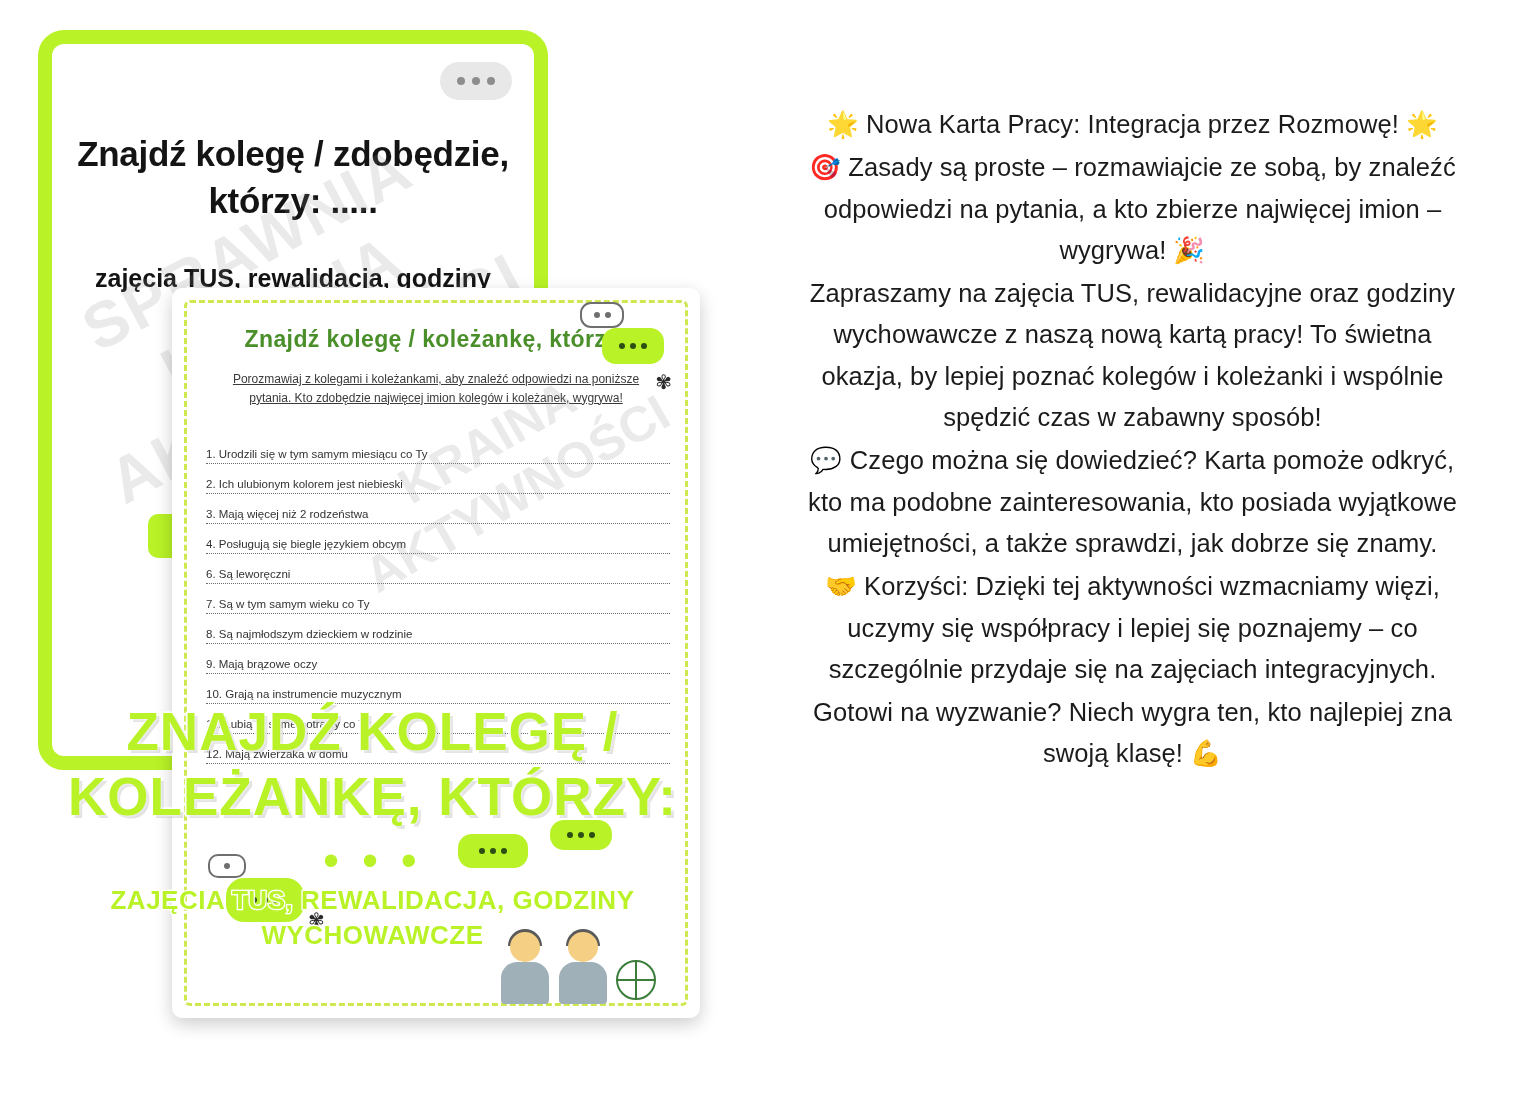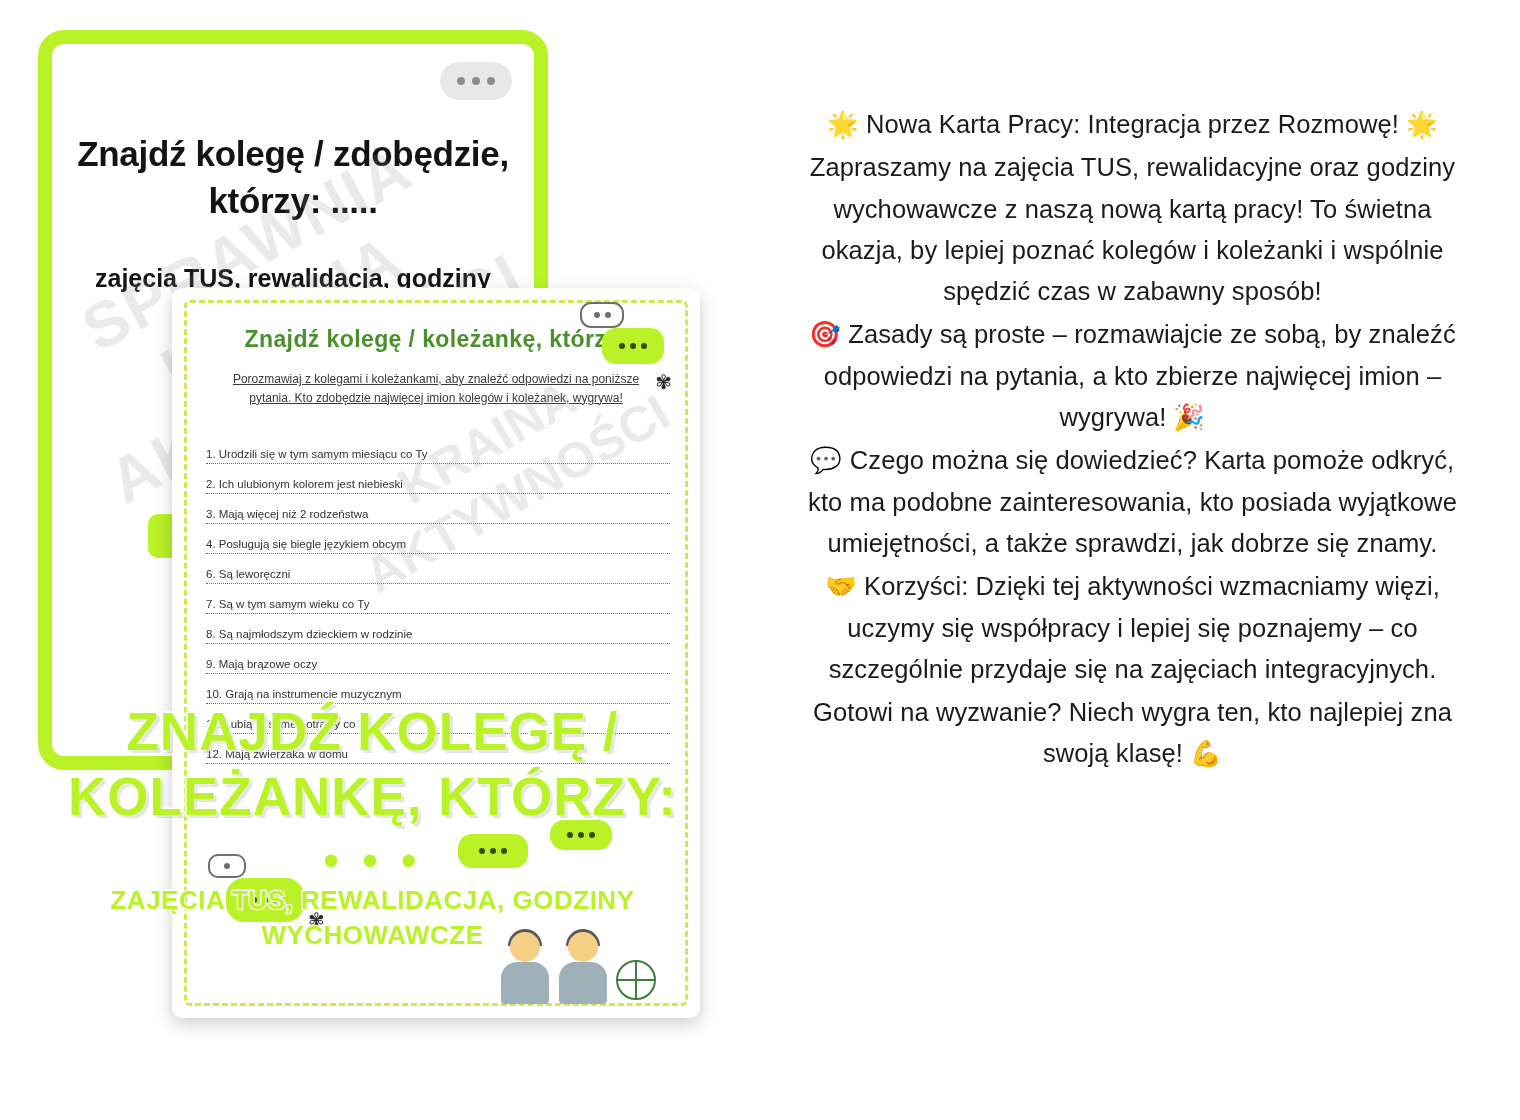--- a/index.html
+++ b/index.html
@@ -380,21 +380,21 @@
       <div class="big">ZNAJDŹ KOLEGĘ / KOLEŻANKĘ, KTÓRZY:</div>
       <div class="dots3">• • •</div>
       <div class="sub">ZAJĘCIA TUS, REWALIDACJA, GODZINY WYCHOWAWCZE</div>
     </div>
 
   </div>
 
   <div class="right-pane">
     <div class="desc">
       <p>🌟 Nowa Karta Pracy: Integracja przez Rozmowę! 🌟</p>
+      <p>🎯 Zasady są proste – rozmawiajcie ze sobą, by znaleźć odpowiedzi na pytania, a kto zbierze najwięcej imion – wygrywa! 🎉</p>
       <p>Zapraszamy na zajęcia TUS, rewalidacyjne oraz godziny wychowawcze z naszą nową kartą pracy! To świetna okazja, by lepiej poznać kolegów i koleżanki i wspólnie spędzić czas w zabawny sposób!</p>
-      <p>🎯 Zasady są proste – rozmawiajcie ze sobą, by znaleźć odpowiedzi na pytania, a kto zbierze najwięcej imion – wygrywa! 🎉</p>
       <p>💬 Czego można się dowiedzieć? Karta pomoże odkryć, kto ma podobne zainteresowania, kto posiada wyjątkowe umiejętności, a także sprawdzi, jak dobrze się znamy.</p>
       <p>🤝 Korzyści: Dzięki tej aktywności wzmacniamy więzi, uczymy się współpracy i lepiej się poznajemy – co szczególnie przydaje się na zajęciach integracyjnych.</p>
       <p>Gotowi na wyzwanie? Niech wygra ten, kto najlepiej zna swoją klasę! 💪</p>
     </div>
   </div>
 
 </div>
 
 </body></html>

